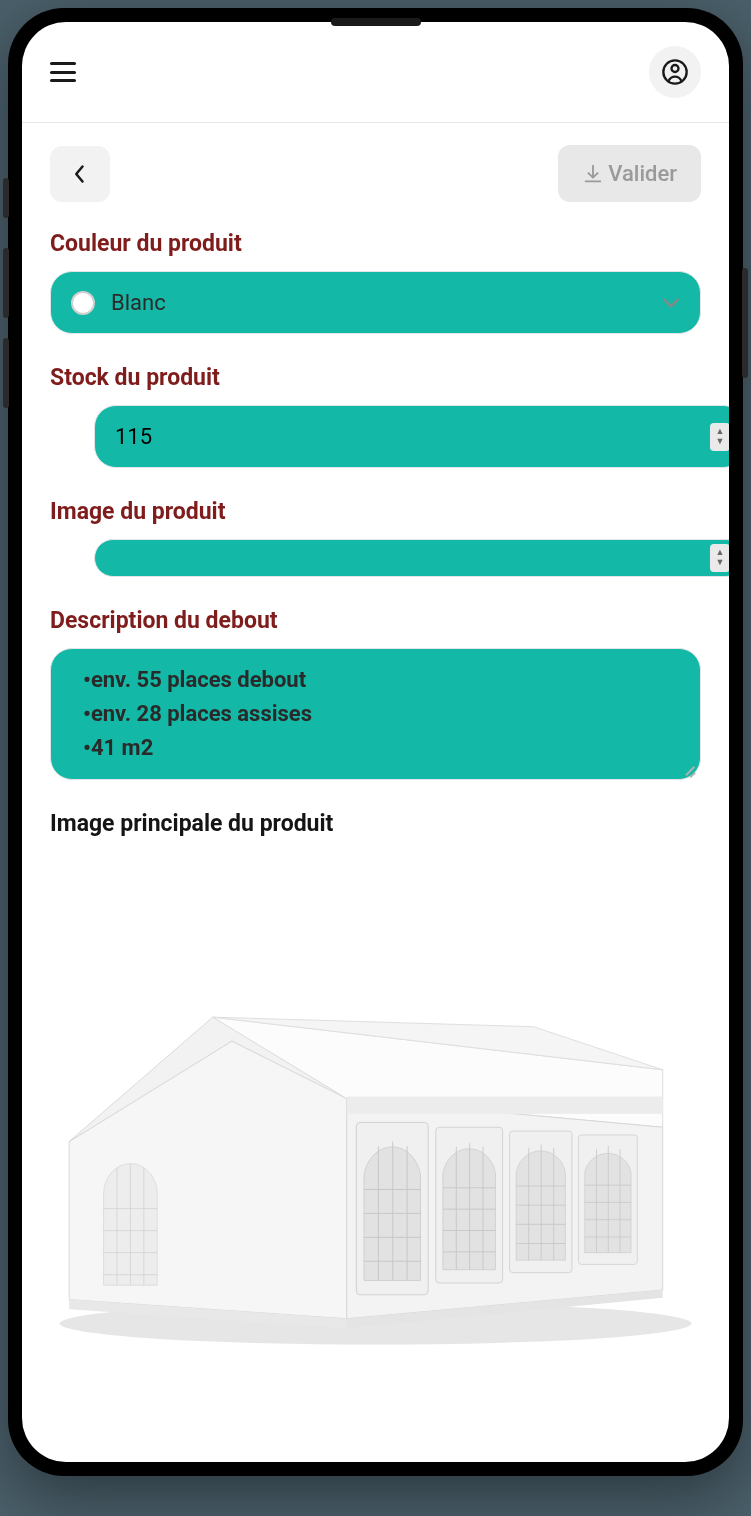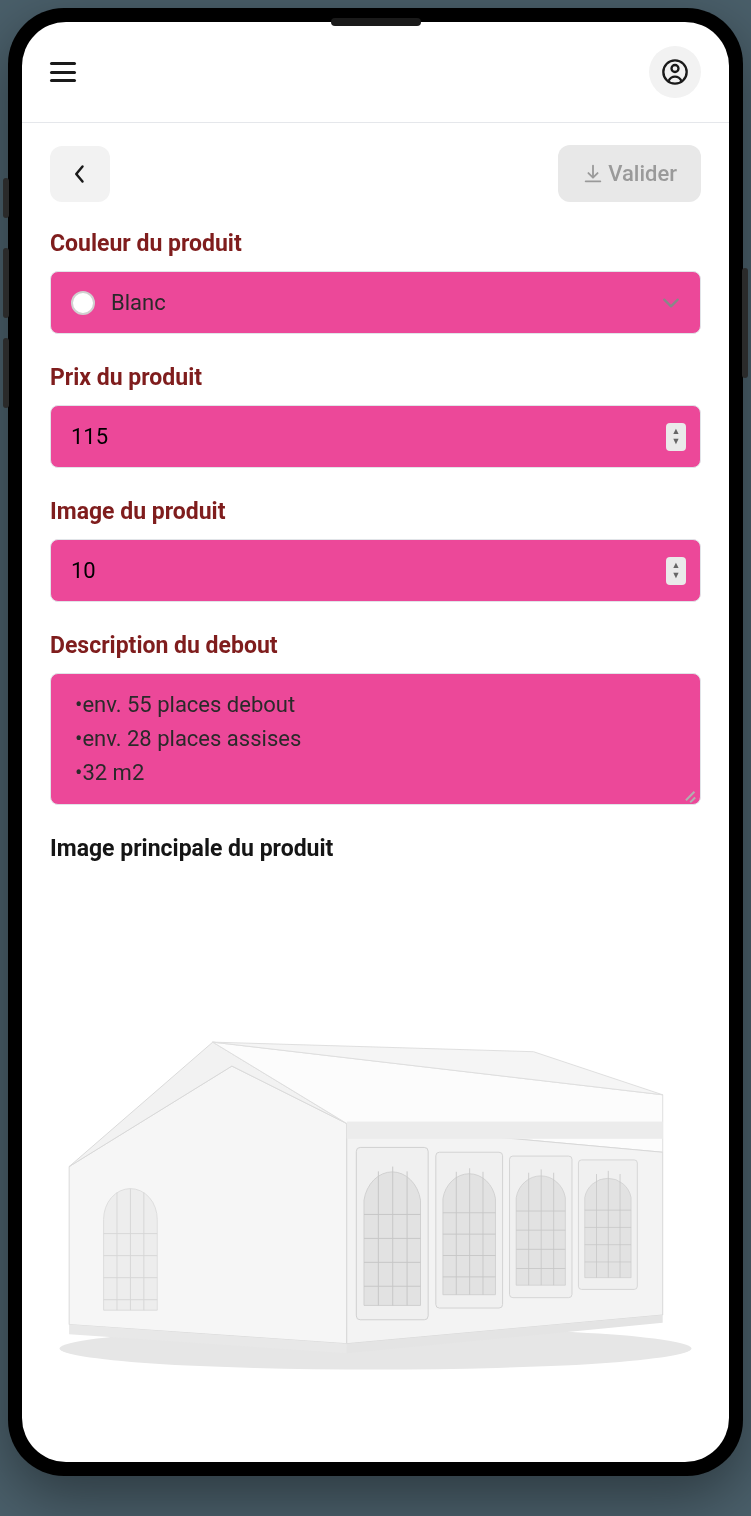--- a/index.html
+++ b/index.html
@@ -114,22 +114,22 @@
     .field-group { margin-bottom: 30px; }
     .field-label {
       font-size: 23px;
       font-weight: 700;
       color: #7f1d1d;
       margin-bottom: 14px;
     }
     .select-field, .input-field, .textarea-field {
       width: 100%;
       border: 1px solid #e1e4e8;
-      border-radius: 8px;
-      background: #ec4899;
+      border-radius: 22px;
+      background: #14b8a6;
       font-size: 22px;
       color: #2a2a2a;
       font-family: inherit;
     }
     .select-field {
       padding: 18px 20px;
       display: flex;
       align-items: center;
       justify-content: space-between;
       cursor: pointer;
@@ -138,20 +138,21 @@
     .color-dot {
       width: 24px;
       height: 24px;
       border: 2px solid #d0d0d0;
       border-radius: 50%;
       background: #fff;
     }
     .input-field {
       padding: 18px 20px;
       position: relative;
+      margin-left: 44px;
     }
     .input-field input {
       border: none;
       outline: none;
       font-size: 22px;
       font-family: inherit;
       width: calc(100% - 40px);
       background: transparent;
     }
     .stepper {
@@ -165,23 +166,24 @@
       border-radius: 4px;
       display: flex;
       flex-direction: column;
       align-items: center;
       justify-content: center;
       font-size: 9px;
       color: #666;
       line-height: 1.1;
     }
     .textarea-field {
-      padding: 14px 24px;
+      padding: 14px 32px;
       min-height: 120px;
       position: relative;
+      font-weight: bold;
     }
     .textarea-field .line { font-size: 22px; line-height: 1.55; }
     .resize-handle {
       position: absolute;
       right: 4px;
       bottom: 4px;
       width: 14px;
       height: 14px;
     }
     .resize-handle::before, .resize-handle::after {
@@ -255,47 +257,46 @@
             <span class="color-dot"></span>
             <span>Blanc</span>
           </div>
           <svg width="18" height="12" viewBox="0 0 16 10" fill="none" stroke="#888" stroke-width="2" stroke-linecap="round" stroke-linejoin="round">
             <path d="M2 2 L8 8 L14 2"></path>
           </svg>
         </div>
       </div>
 
       <div class="field-group">
-        <div class="field-label">Prix du produit</div>
+        <div class="field-label">Stock du produit</div>
         <div class="input-field">
           <input type="text" value="115" style="">
           <div class="stepper">
             <span>▲</span>
               <span>▼</span>
           </div>
         </div>
       </div>
 
       <div class="field-group">
         <div class="field-label">Image du produit</div>
         <div class="input-field">
-          <input type="text" value="10" style="">
           <div class="stepper">
             <span>▲</span>
               <span>▼</span>
           </div>
         </div>
       </div>
 
       <div class="field-group">
         <div class="field-label">Description du debout</div>
         <div class="textarea-field">
           <div class="line">•env. 55 places debout</div>
           <div class="line">•env. 28 places assises</div>
-          <div class="line">•32 m2</div>
+          <div class="line">•41 m2</div>
           <div class="resize-handle"></div>
         </div>
       </div>
 
       <div class="image-area">
         <div class="section-label-only">Image principale du produit</div>
 
         <div class="product-image">
           <svg class="tent-svg" viewBox="0 0 680 500" preserveAspectRatio="xMidYMax meet">
 

